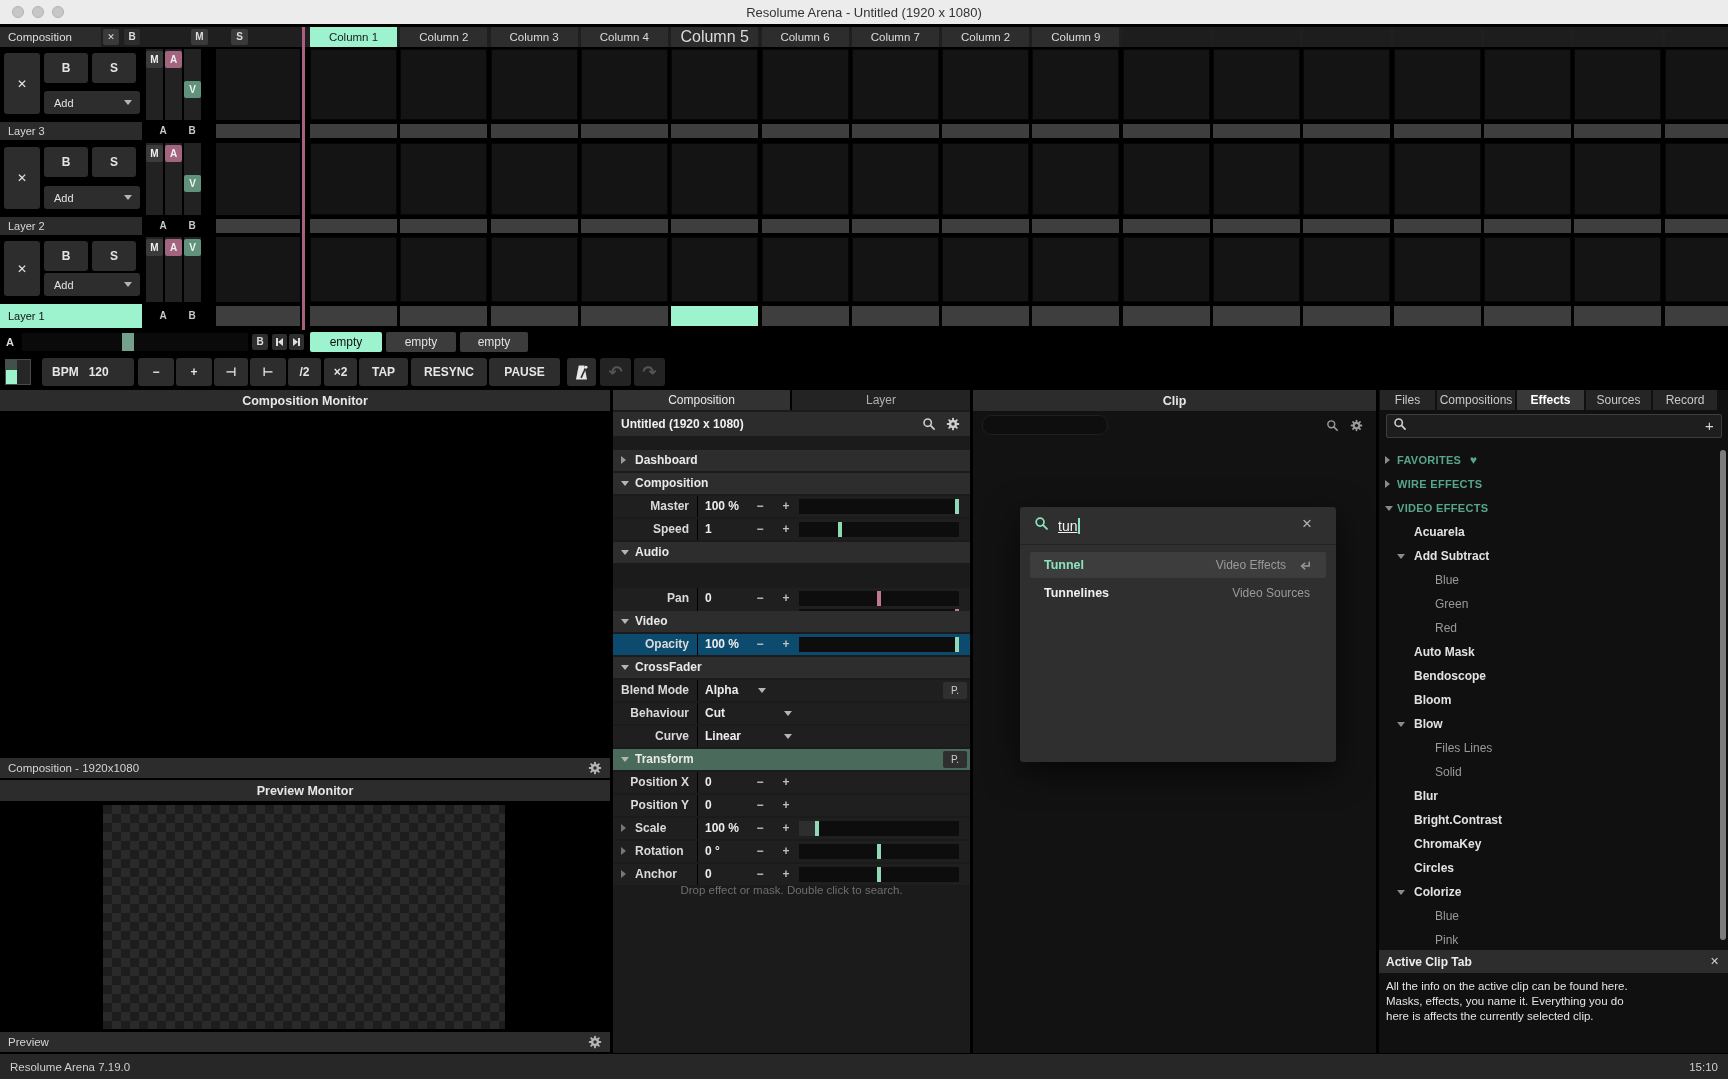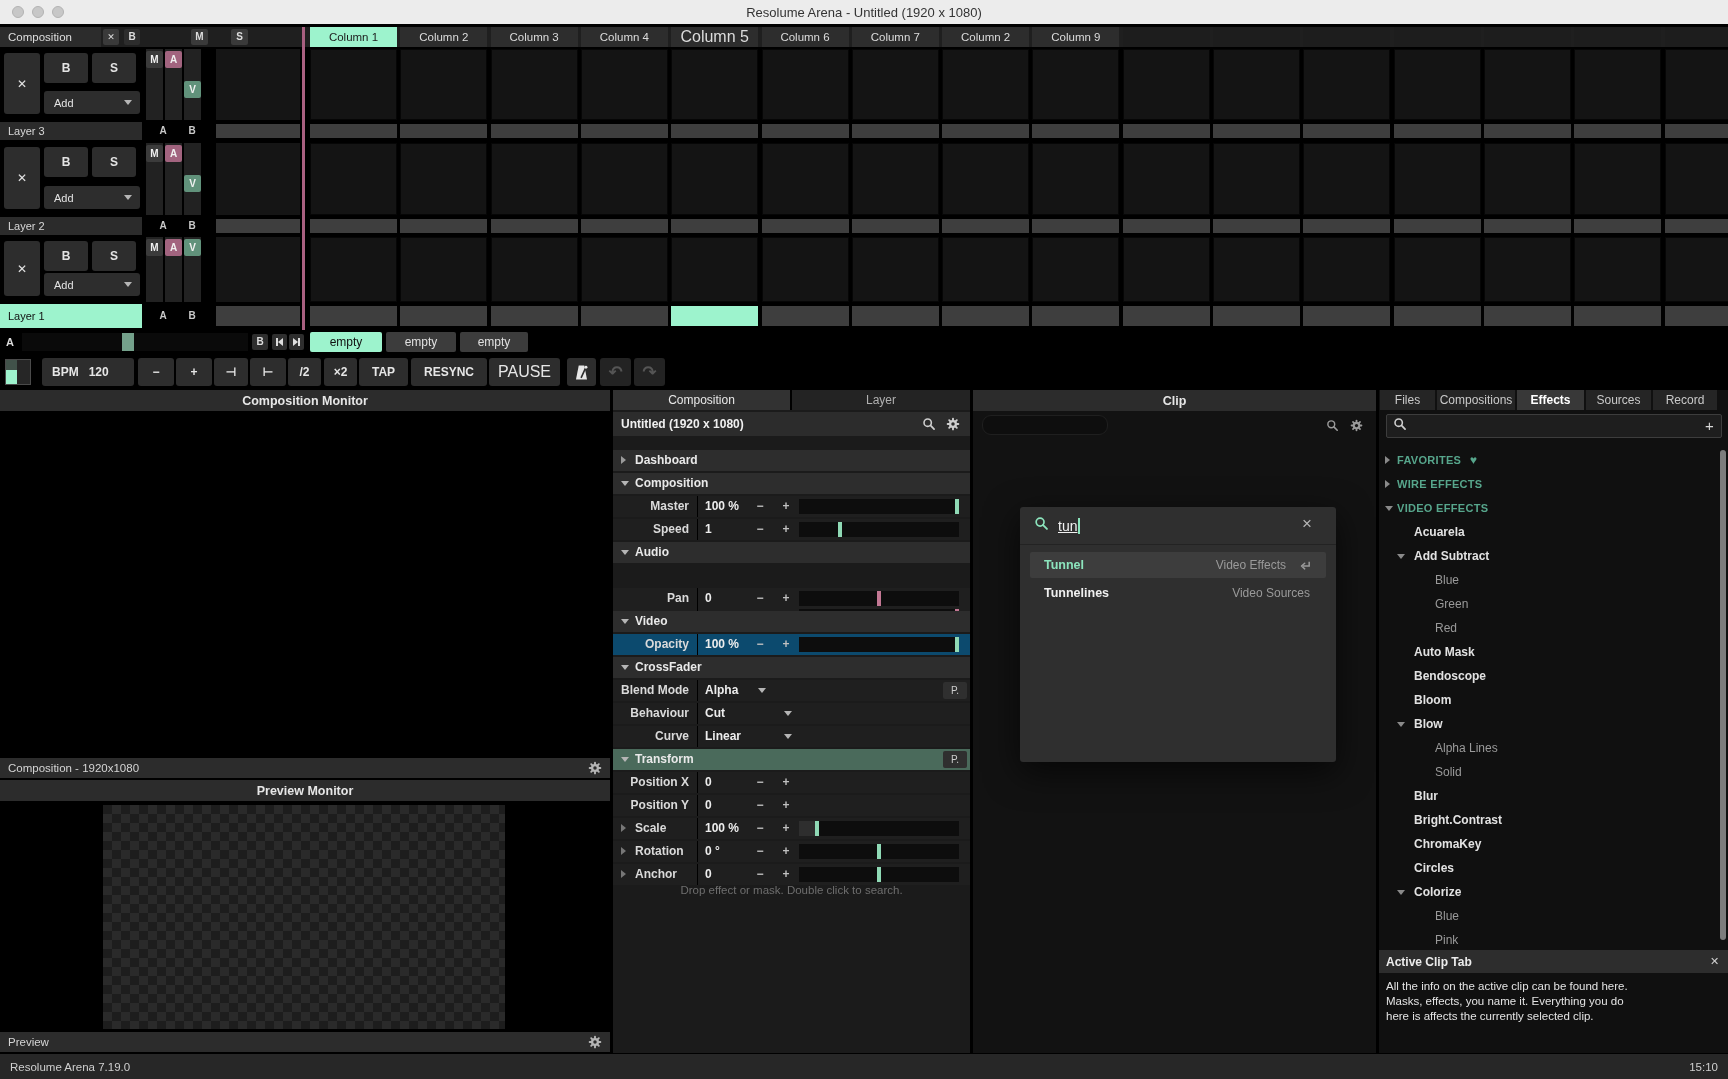--- a/index.html
+++ b/index.html
@@ -248,21 +248,21 @@
       <span style="margin-left: 10px;">120</span>
     </div>
     <div style="position: absolute; left: 138px; top: 4px; width: 36px; height: 28px; background: rgb(45, 45, 45); border-radius: 3px; color: rgb(230, 230, 230); font-size: 12px; font-weight: bold; display: flex; align-items: center; justify-content: center;">−</div>
     <div style="position: absolute; left: 176px; top: 4px; width: 36px; height: 28px; background: rgb(45, 45, 45); border-radius: 3px; color: rgb(230, 230, 230); font-size: 12px; font-weight: bold; display: flex; align-items: center; justify-content: center;">+</div>
     <div style="position: absolute; left: 214px; top: 4px; width: 34px; height: 28px; background: rgb(45, 45, 45); border-radius: 3px; color: rgb(230, 230, 230); font-size: 12px; font-weight: bold; display: flex; align-items: center; justify-content: center;">⊣</div>
     <div style="position: absolute; left: 250px; top: 4px; width: 36px; height: 28px; background: rgb(45, 45, 45); border-radius: 3px; color: rgb(230, 230, 230); font-size: 12px; font-weight: bold; display: flex; align-items: center; justify-content: center;">⊢</div>
     <div style="position: absolute; left: 288px; top: 4px; width: 33px; height: 28px; background: rgb(45, 45, 45); border-radius: 3px; color: rgb(230, 230, 230); font-size: 12px; font-weight: bold; display: flex; align-items: center; justify-content: center;">/2</div>
     <div style="position: absolute; left: 324px; top: 4px; width: 33px; height: 28px; background: rgb(45, 45, 45); border-radius: 3px; color: rgb(230, 230, 230); font-size: 12px; font-weight: bold; display: flex; align-items: center; justify-content: center;">×2</div>
     <div style="position: absolute; left: 359px; top: 4px; width: 49px; height: 28px; background: rgb(45, 45, 45); border-radius: 3px; color: rgb(230, 230, 230); font-size: 12px; font-weight: bold; display: flex; align-items: center; justify-content: center;">TAP</div>
     <div style="position: absolute; left: 411px; top: 4px; width: 76px; height: 28px; background: rgb(45, 45, 45); border-radius: 3px; color: rgb(230, 230, 230); font-size: 12px; font-weight: bold; display: flex; align-items: center; justify-content: center;">RESYNC</div>
-    <div style="position: absolute; left: 489px; top: 4px; width: 71px; height: 28px; background: rgb(45, 45, 45); border-radius: 3px; color: rgb(230, 230, 230); font-size: 16px; font-weight: normal; display: flex; align-items: center; justify-content: center;">PAUSE</div>
+    <div style="position: absolute; left: 489px; top: 4px; width: 71px; height: 28px; background: rgb(45, 45, 45); border-radius: 3px; color: rgb(230, 230, 230); font-size: 12px; font-weight: bold; display: flex; align-items: center; justify-content: center;">PAUSE</div>
     <div style="position: absolute; left: 567px; top: 4px; width: 29px; height: 28px; background: rgb(45, 45, 45); border-radius: 3px; display: flex; align-items: center; justify-content: center;">
       <span style="line-height: 0;"><svg width="17" height="17" viewBox="0 0 16 16">
           <path d="M5.4 1.5 h5.2 l2.6 13 h-10.4 z" fill="#e8e8e8"></path>
           <line x1="7.6" y1="13" x2="12.2" y2="3" stroke="#2d2d2d" stroke-width="1.5"></line>
           <circle cx="12.2" cy="3" r="1.4" fill="#e8e8e8"></circle>
         </svg></span>
     </div>
     <div style="position: absolute; left: 600px; top: 4px; width: 31px; height: 28px; background: rgb(35, 35, 35); border-radius: 3px; color: rgb(85, 85, 85); font-size: 17px; font-weight: bold; display: flex; align-items: center; justify-content: center;">↶</div>
     <div style="position: absolute; left: 634px; top: 4px; width: 31px; height: 28px; background: rgb(35, 35, 35); border-radius: 3px; color: rgb(85, 85, 85); font-size: 17px; font-weight: bold; display: flex; align-items: center; justify-content: center;">↷</div>
   </div>
@@ -579,21 +579,21 @@
         <div style="position: absolute; left: 35px; top: 0px; height: 24px; line-height: 24px; font-size: 12px; font-weight: bold; color: rgb(226, 226, 226);">Bendoscope</div>
       </div>
       <div style="position: absolute; left: 0px; top: 240px; width: 341px; height: 24px;">
         <div style="position: absolute; left: 35px; top: 0px; height: 24px; line-height: 24px; font-size: 12px; font-weight: bold; color: rgb(226, 226, 226);">Bloom</div>
       </div>
       <div style="position: absolute; left: 0px; top: 264px; width: 341px; height: 24px;">
         <span class="tri tri-d" style="position: absolute; left: 18px; top: 10px; border-top-color: rgb(138, 138, 138);"></span>
         <div style="position: absolute; left: 35px; top: 0px; height: 24px; line-height: 24px; font-size: 12px; font-weight: bold; color: rgb(226, 226, 226);">Blow</div>
       </div>
       <div style="position: absolute; left: 0px; top: 288px; width: 341px; height: 24px;">
-        <div style="position: absolute; left: 56px; top: 0px; height: 24px; line-height: 24px; font-size: 12px; color: rgb(154, 154, 154);">Alpha Lines</div>
+        <div style="position: absolute; left: 56px; top: 0px; height: 24px; line-height: 24px; font-size: 12px; color: rgb(154, 154, 154);">Files Lines</div>
       </div>
       <div style="position: absolute; left: 0px; top: 312px; width: 341px; height: 24px;">
         <div style="position: absolute; left: 56px; top: 0px; height: 24px; line-height: 24px; font-size: 12px; color: rgb(154, 154, 154);">Solid</div>
       </div>
       <div style="position: absolute; left: 0px; top: 336px; width: 341px; height: 24px;">
         <div style="position: absolute; left: 35px; top: 0px; height: 24px; line-height: 24px; font-size: 12px; font-weight: bold; color: rgb(226, 226, 226);">Blur</div>
       </div>
       <div style="position: absolute; left: 0px; top: 360px; width: 341px; height: 24px;">
         <div style="position: absolute; left: 35px; top: 0px; height: 24px; line-height: 24px; font-size: 12px; font-weight: bold; color: rgb(226, 226, 226);">Bright.Contrast</div>
       </div>

